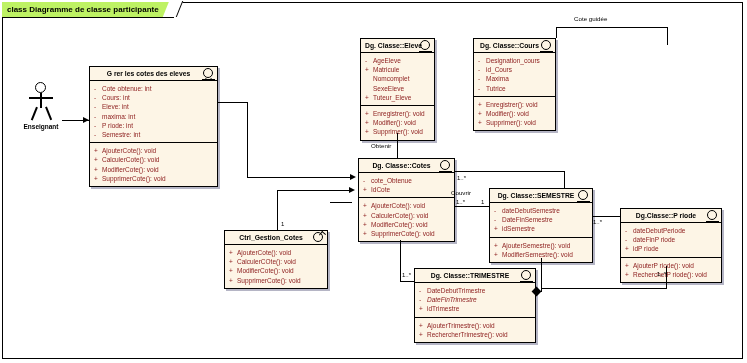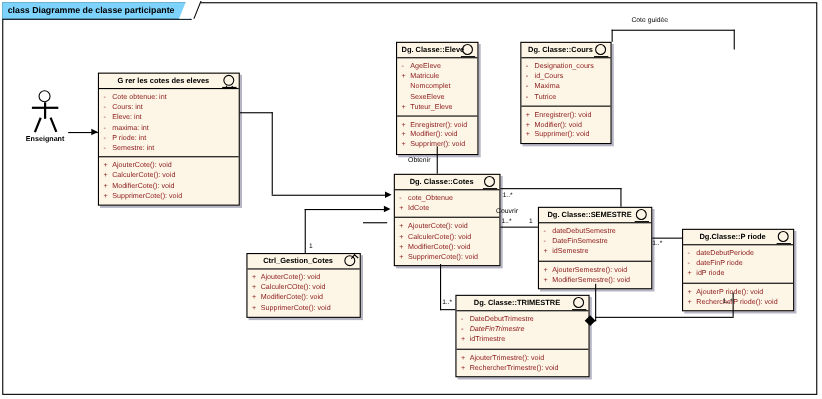--- a/index.html
+++ b/index.html
@@ -28,21 +28,21 @@
   }
   .frame-tab {
     position: absolute;
     left: 2px;
     top: 2px;
     height: 16px;
     box-sizing: border-box;
     border: 1px solid #000;
     border-left: none;
     border-top: none;
-    background: #7dd3fc;
+    background: #bef264;
     padding: 1px 14px 0 5px;
     font-size: 8px;
     font-weight: bold;
     color: #000;
     white-space: nowrap;
     line-height: 14px;
   }
   .frame-tab::after {
     content: "";
     position: absolute;

